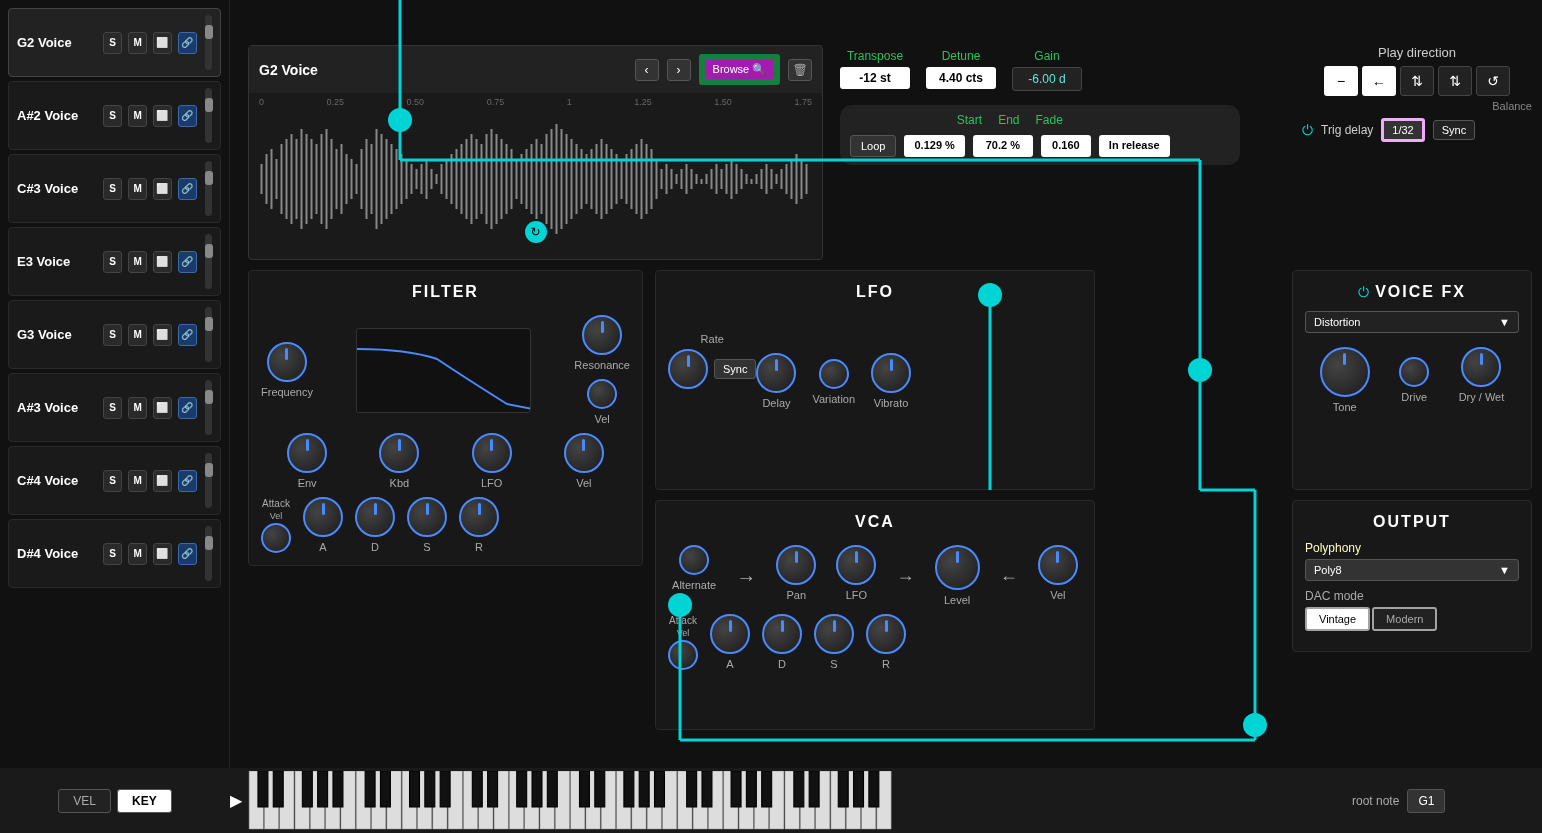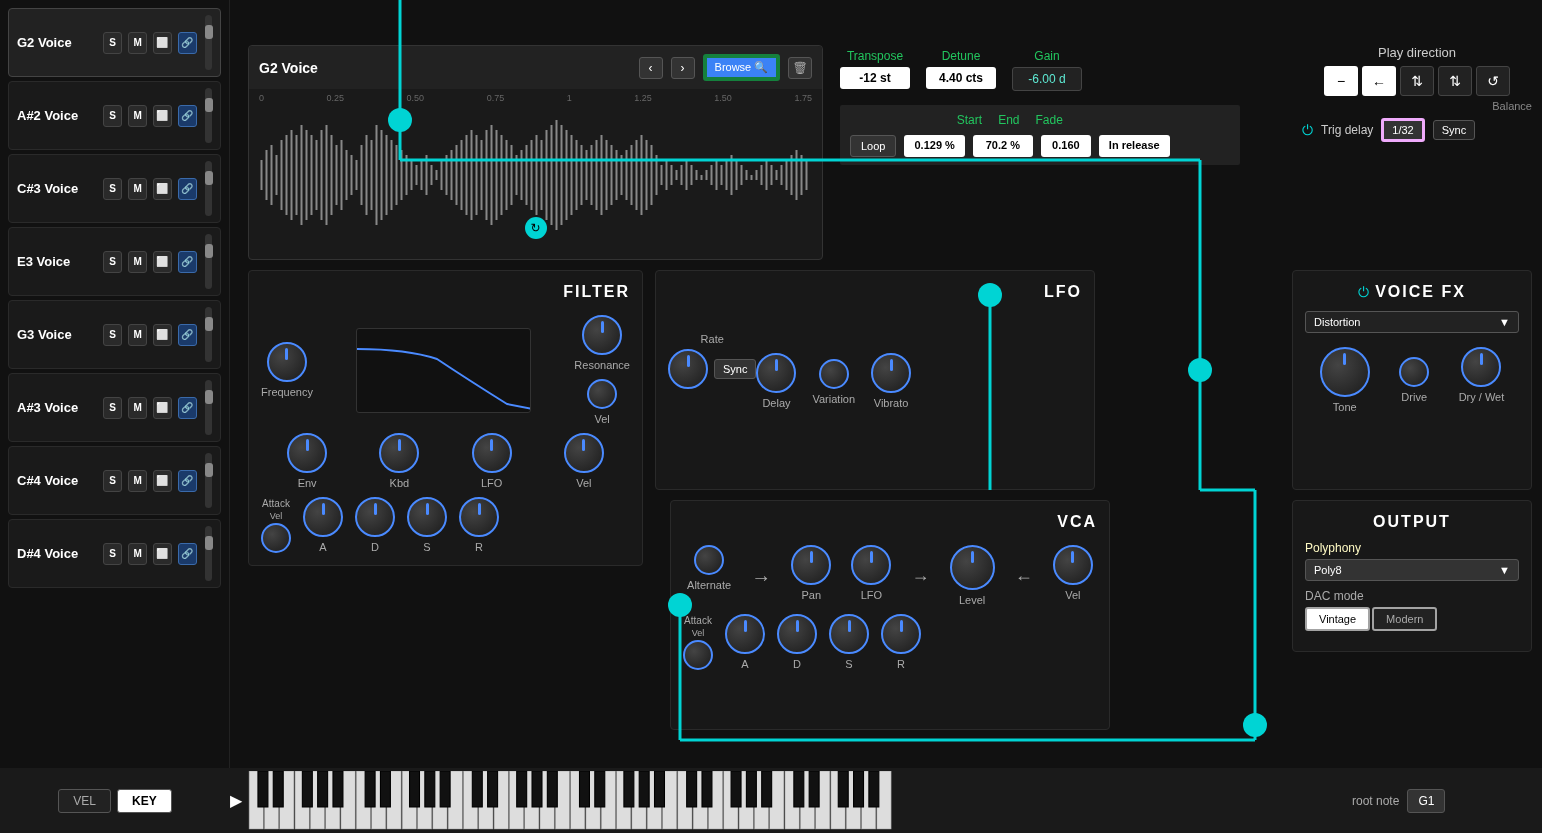--- a/index.html
+++ b/index.html
@@ -104,22 +104,22 @@
       width: 24px; height: 22px;
       background: #333;
       border: 1px solid #555;
       border-radius: 3px;
       color: #fff;
       font-size: 12px;
       display: flex; align-items: center; justify-content: center;
       cursor: pointer;
     }
     .browse-btn {
-      background: #3b82f6;
-      border: 4px solid #15803d;
+      background: #a21caf;
+      border: 6px solid #15803d;
       border-radius: 3px;
       color: #fff;
       font-size: 11px;
       padding: 3px 8px;
       cursor: pointer;
     }
     .trash-btn {
       width: 24px; height: 22px;
       background: #333;
       border: 1px solid #555;
@@ -207,21 +207,21 @@
       border-radius: 3px;
       color: #fff;
       font-size: 11px;
       padding: 3px 8px;
       cursor: pointer;
     }
     .section-title {
       font-size: 16px;
       font-weight: bold;
       color: #fff;
-      text-align: right;
+      text-align: center;
       margin-bottom: 14px;
       letter-spacing: 2px;
     }
     .knob-group {
       display: flex;
       flex-direction: column;
       align-items: center;
       gap: 4px;
     }
     .knob-label {
@@ -556,21 +556,21 @@
       <div class="param-group">
         <span class="param-label">Detune</span>
         <div class="param-value-box">4.40 cts</div>
       </div>
       <div class="param-group">
         <span class="param-label">Gain</span>
         <div class="param-value-dark">-6.00 d</div>
       </div>
     </div>
 
-    <div style="display:flex; align-items:center; gap:10px; background:#222; padding:8px 10px; border-radius:2px; margin-bottom:8px;">
+    <div style="display:flex; align-items:center; gap:10px; background:#222; padding:8px 10px; border-radius:12px; margin-bottom:8px;">
       <div class="param-group">
         <div style="display:flex; gap:16px; align-items:flex-end;">
           <div class="param-group">
             <span class="param-label">Start</span>
           </div>
           <div class="param-group">
             <span class="param-label">End</span>
           </div>
           <div class="param-group">
             <span class="param-label">Fade</span>
@@ -690,21 +690,21 @@
           <span class="knob-label">Variation</span>
         </div>
         <div class="knob-group">
           <div class="knob"></div>
           <span class="knob-label">Vibrato</span>
         </div>
       </div>
     </div>
   </div>
 
-  <div style="position:absolute; left:425px; top:500px; width:440px; background:#181818; border:1px solid #2a2a2a; border-radius:4px; padding:12px; height:230px;margin-left:15px;">
+  <div style="position:absolute; left:425px; top:500px; width:440px; background:#181818; border:1px solid #2a2a2a; border-radius:4px; padding:12px; height:230px;">
     <div class="section-title">VCA</div>
     <div style="display:flex; gap:12px; justify-content:space-around; margin-bottom:8px;">
       <div class="knob-group">
         <div class="knob-small"></div>
         <span class="knob-label">Alternate</span>
       </div>
       <div style="display:flex; align-items:center; gap:4px;">
         <span style="color:#aaa; font-size:20px;">→</span>
       </div>
       <div class="knob-group">

